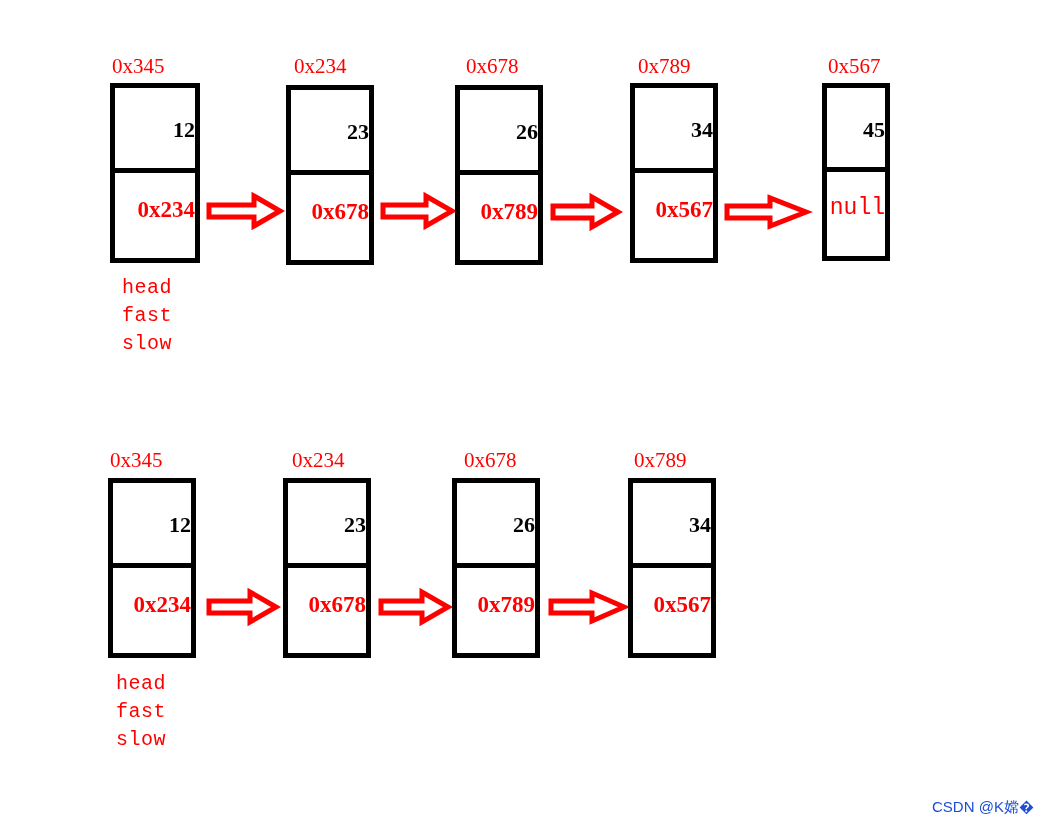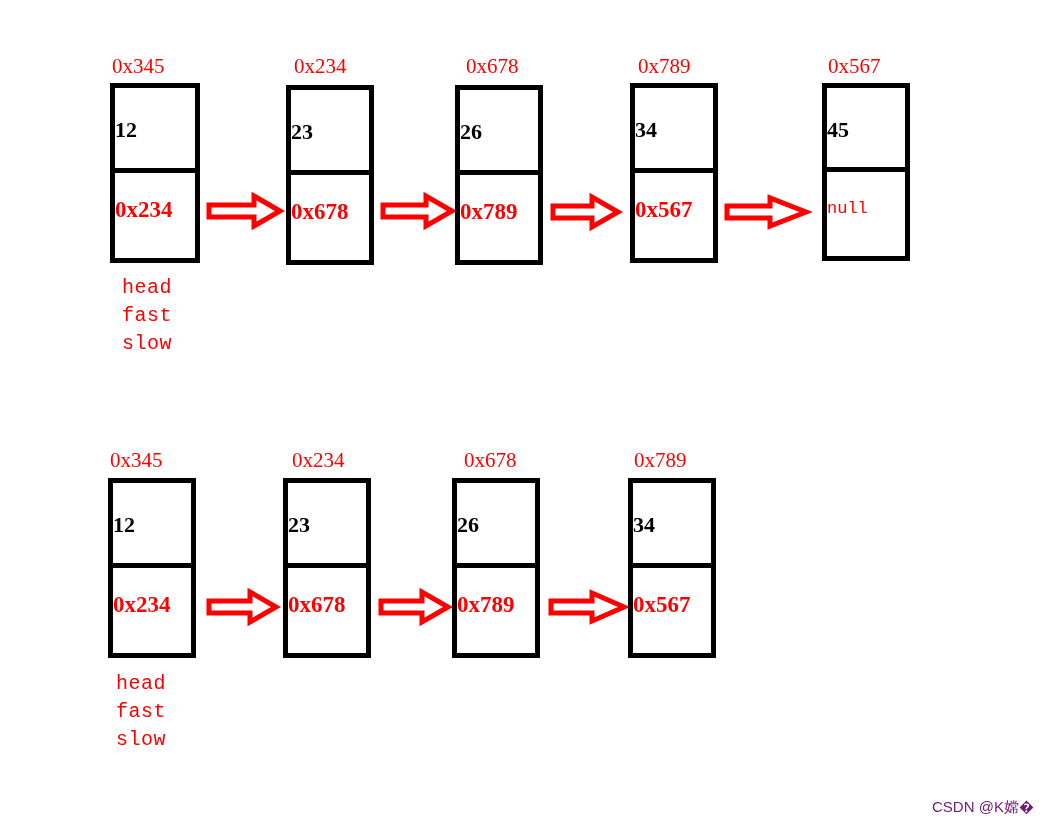--- a/index.html
+++ b/index.html
@@ -29,21 +29,21 @@
     border: 5px solid #000000;
     background: #ffffff;
     display: flex;
     flex-direction: column;
   }
   .node .cell {
     box-sizing: border-box;
     flex: 1 1 50%;
     display: flex;
     align-items: center;
-    justify-content: flex-start;
+    justify-content: flex-end;
     overflow: hidden;
   }
   .node .cell-value {
     border-bottom: 5px solid #000000;
   }
   .val-text {
     color: #000000;
     font-family: "Liberation Serif", serif;
     font-weight: bold;
     font-size: 22px;
@@ -56,21 +56,21 @@
     font-family: "Liberation Serif", serif;
     font-weight: bold;
     font-size: 23px;
     line-height: 1;
     position: relative;
     top: -6px;
   }
   .ptr-text.mono {
     font-family: "Liberation Mono", monospace;
     font-weight: normal;
-    font-size: 17px;
+    font-size: 23px;
   }
 
   
   .addr-label {
     position: absolute;
     color: #ff0000;
     font-family: "Liberation Serif", serif;
     font-weight: normal;
     font-size: 21px;
     line-height: 1;
@@ -90,21 +90,21 @@
 
   
   .arrow {
     position: absolute;
   }
   .arrow svg { display: block; overflow: visible; }
 
   
   .watermark {
     position: absolute;
-    color: #701a75;
+    color: #1d4ed8;
     font-family: "Liberation Sans", sans-serif;
     font-size: 15px;
     line-height: 1;
     white-space: nowrap;
   }
 </style>
 </head>
 <body>
 
 <div id="canvas">
@@ -167,21 +167,21 @@
     </div>
   </div>
 
   <div class="arrow" style="left:724px; top:196px;">
     <svg width="86" height="32" viewBox="0 0 86 32">
       <polygon points="3,10 46,10 46,2 82,16 46,30 46,22 3,22" fill="#ffffff" stroke="#ff0000" stroke-width="5" stroke-linejoin="miter"></polygon>
     </svg>
   </div>
 
   <div class="addr-label" style="left:828px; top:56px;">0x567</div>
-  <div class="node" style="left:822px; top:83px; width:88px; height:178px;">
+  <div class="node" style="left:822px; top:83px; width:68px; height:178px;">
     <div class="cell cell-value">
       <span class="val-text">45</span>
     </div>
     <div class="cell cell-next">
       <span class="ptr-text mono">null</span>
     </div>
   </div>
 
   <div class="ptr-names" style="left:122px; top:274px;">
     <div>head</div>

